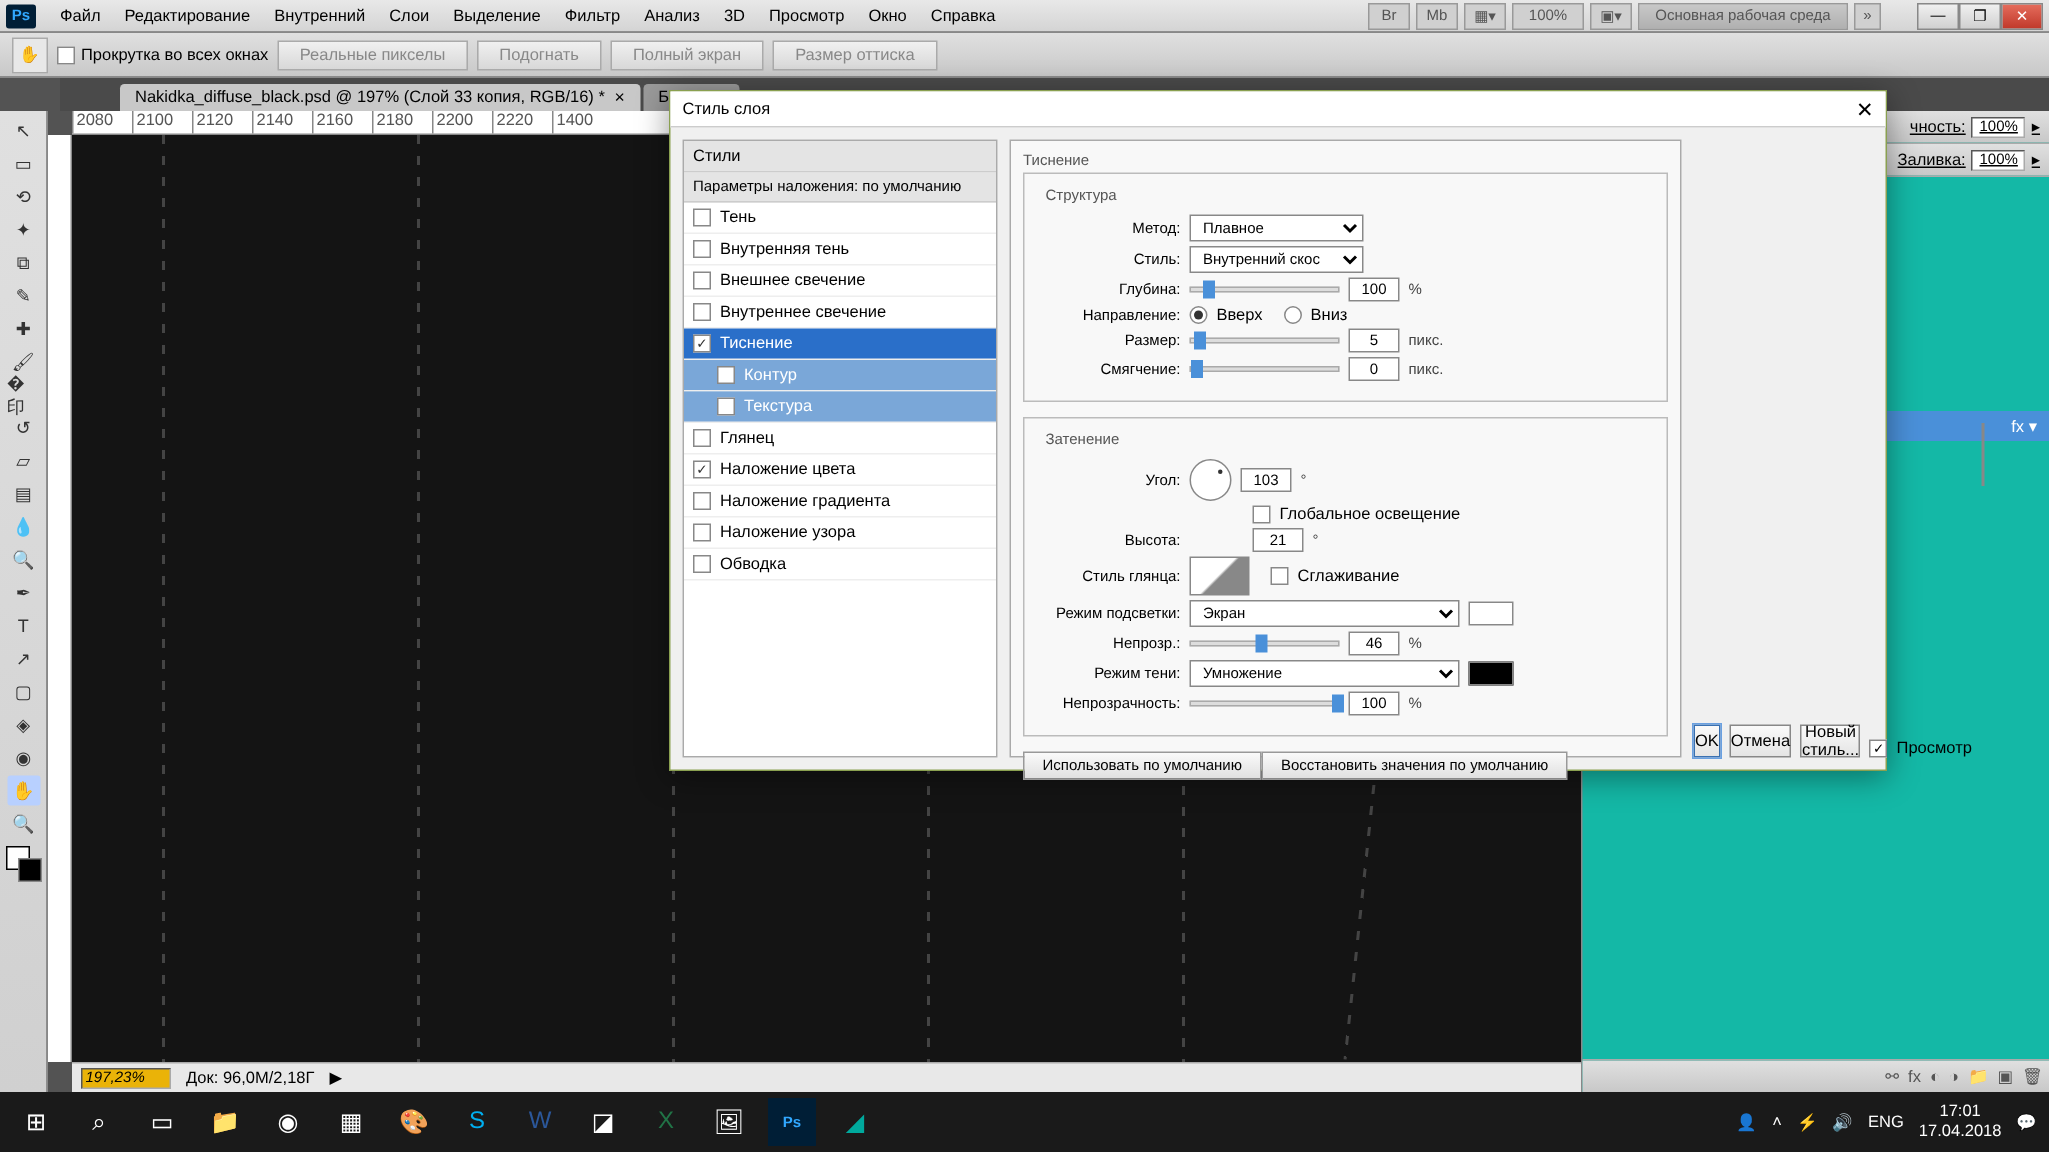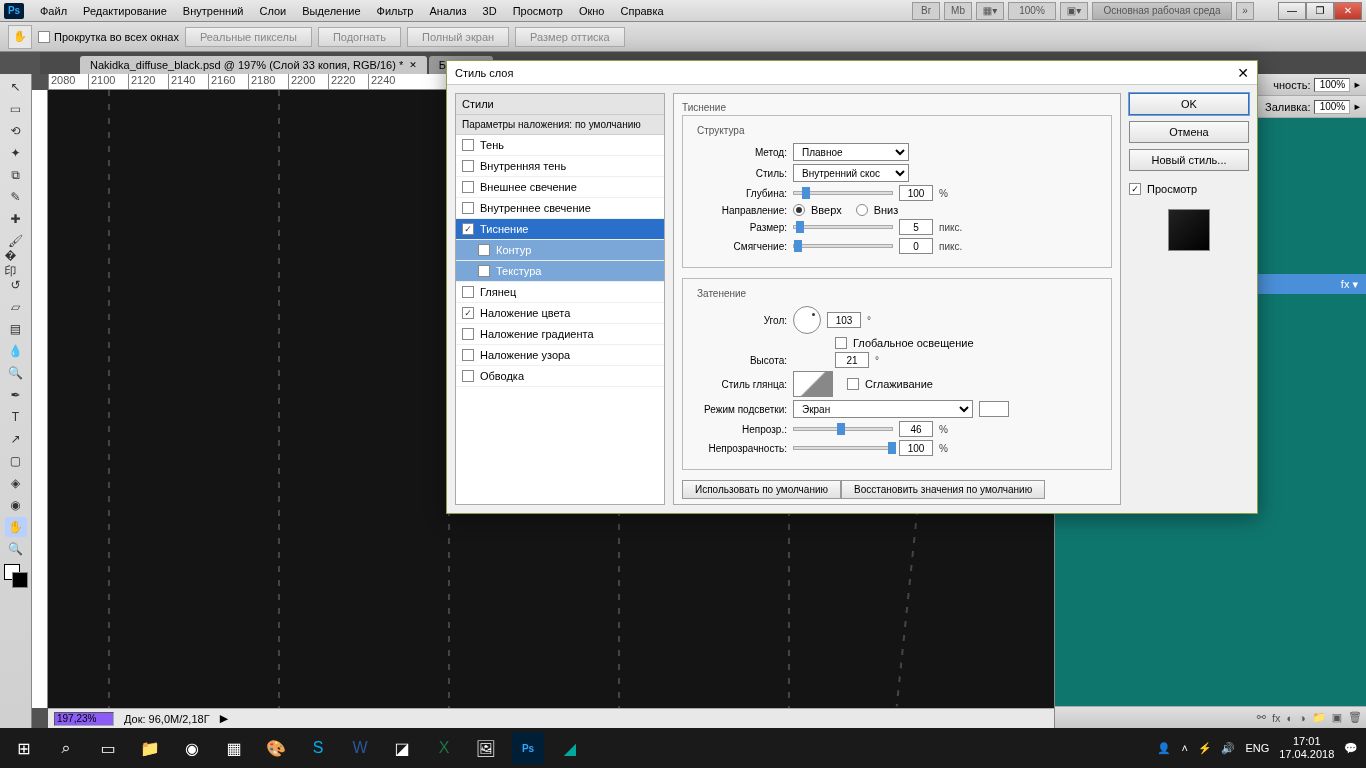--- a/index.html
+++ b/index.html
@@ -36,23 +36,23 @@
 .fg-color { width: 16px; height: 16px; background: #fff; border: 1px solid #000; position: absolute; top: 0; left: 0; }
 .bg-color { width: 16px; height: 16px; background: #000; border: 1px solid #888; position: absolute; bottom: 0; right: 0; }
 
 .canvas-area { flex: 1; background: #535353; position: relative; overflow: hidden; }
 .ruler-h { position:absolute;top:0;left:16px;right:0;height:16px;background:#fff;border-bottom:1px solid #888;font-size:8px; display:flex; }
 .ruler-h span { width:40px; border-left:1px solid #888; padding-left:2px; color:#555;}
 .ruler-v { position:absolute;top:16px;left:0;width:16px;bottom:20px;background:#fff;border-right:1px solid #888; }
 .canvas { position:absolute; top:16px; left:16px; right:0; bottom:20px; background:#141414; }
 .stitch { position:absolute; top:0; bottom:0; width:2px; background: repeating-linear-gradient(to bottom, #444 0, #444 6px, transparent 6px, transparent 14px); }
 .statusbar { position:absolute;bottom:0;left:16px;right:0;height:20px;background:#e8e8e8;border-top:1px solid #aaa;display:flex;align-items:center;padding:0 6px;gap:10px;font-size:10px;}
-.zoom-input { width:60px; height:14px; background:#8b5cf6; border:1px inset #aaa; padding:0 2px; font-size:10px; }
-
-.rightpanel { width: 312px; background: #0f766e; border-left: 1px solid #888; position:relative; }
+.zoom-input { width:60px; height:14px; background:#eab308; border:1px inset #aaa; padding:0 2px; font-size:10px;font-style:italic; }
+
+.rightpanel { width: 312px; background: #14b8a6; border-left: 1px solid #888; position:relative;text-decoration:underline; }
 .rp-head { height:22px; background:linear-gradient(#e0e0e0,#c8c8c8); border-bottom:1px solid #aaa; display:flex;align-items:center;justify-content:flex-end;padding:0 6px;gap:8px;font-size:10px;}
 .rp-field { display:flex;align-items:center;gap:4px;}
 .rp-val { background:#fff; border:1px inset #aaa; width:36px; height:14px; padding:0 2px; text-align:center; font-size:10px;}
 .layer-sel { position:absolute; top:200px; left:0; right:0; height:20px; background:#4a90d9; display:flex;align-items:center;justify-content:flex-end;padding-right:8px;color:#fff;font-size:10px;}
 .rp-footer { position:absolute;bottom:0;left:0;right:0;height:22px;background:linear-gradient(#e0e0e0,#c8c8c8);border-top:1px solid #aaa;display:flex;align-items:center;justify-content:flex-end;padding:0 4px;gap:6px;}
 .rp-footer span{font-size:11px;color:#555;}
 
 
 .dialog { position: absolute; top: 60px; left: 446px; width: 812px; height: 454px; background: #f0f0f0; border: 1px solid #8aa050; box-shadow: 0 4px 20px rgba(0,0,0,0.4); }
 .dlg-title { height: 24px; background: #fff; border-bottom: 1px solid #ccc; display: flex; align-items: center; padding: 0 8px; font-size: 12px; }
@@ -80,21 +80,21 @@
 .fradio { width:12px;height:12px;border:1px solid #888;border-radius:50%;background:#fff;display:flex;align-items:center;justify-content:center;}
 .fradio.on::after { content:''; width:6px;height:6px;background:#333;border-radius:50%; }
 .fcheck { width:12px;height:12px;border:1px solid #888;background:#fff;display:flex;align-items:center;justify-content:center;font-size:9px;}
 .angle-widget { width:28px;height:28px;border:1px solid #888;border-radius:50%;background:#fff;position:relative;}
 .angle-dot { position:absolute;width:3px;height:3px;background:#333;border-radius:50%;top:6px;left:18px;}
 .contour-box { width:40px;height:26px;border:1px solid #888;background:linear-gradient(135deg,#fff 0%,#fff 48%,#888 52%,#888 100%);}
 .color-swatch { width:30px;height:16px;border:1px solid #888;}
 .dlg-btns-bottom { display:flex; gap:0; margin-top:4px; }
 .dlg-btn-sm { padding:3px 12px; background:linear-gradient(#fafafa,#e0e0e0); border:1px solid #999; font-size:10px; }
 
-.dlg-right { width: 120px; display:flex; flex-direction:column; gap:6px; }
+.dlg-right { width: 120px; display:flex; flex-direction:row; gap:6px;align-items:flex-end; }
 .dlg-btn { height: 22px; background: linear-gradient(#fafafa,#e4e4e4); border: 1px solid #888; display:flex;align-items:center;justify-content:center; font-size:11px; }
 .dlg-btn.primary { border: 1px solid #3a70b0; outline:1px solid #6aa0e0; }
 .preview-check { display:flex;align-items:center;gap:6px;margin-top:6px; }
 .preview-swatch { width:42px;height:42px;background:linear-gradient(135deg,#222,#000);border:1px solid #888;margin-top:8px;align-self:center;}
 
 
 .taskbar { position:absolute;bottom:0;left:0;right:0;height:40px;background:#1a1a1a;display:flex;align-items:center;padding:0 8px;gap:10px;}
 .tb-item { width:32px;height:32px;display:flex;align-items:center;justify-content:center;color:#fff;font-size:16px;}
 .tb-right { margin-left:auto;display:flex;align-items:center;gap:10px;color:#fff;font-size:10px;}
 .tb-clock { text-align:center; line-height:1.2; }
@@ -186,21 +186,21 @@
   <div class="canvas-area">
     <div class="ruler-h">
       <span>2080</span>
         <span>2100</span>
         <span>2120</span>
         <span>2140</span>
         <span>2160</span>
         <span>2180</span>
         <span>2200</span>
         <span>2220</span>
-        <span>2240</span>
+        <span>1400</span>
     </div>
     <div class="ruler-v"></div>
     <div class="canvas">
       <div class="stitch" style="left:60px"></div>
       <div class="stitch" style="left:230px"></div>
       <div class="stitch" style="left:400px"></div>
       <div class="stitch" style="left:570px"></div>
       <div class="stitch" style="left:740px"></div>
       <div class="stitch" style="left:880px;transform:rotate(6deg)"></div>
     </div>
@@ -377,20 +377,25 @@
             <select class="fselect" style="width:180px"><option>Экран</option></select>
             <div class="color-swatch" style="background:#fff"></div>
           </div>
         <div class="frow">
             <span class="flabel">Непрозр.:</span>
             <div class="fslider">
               <div class="fslider-thumb" style="left:44%"></div>
             </div>
             <input class="finput" value="46" style="">
             <span class="funit">%</span>
+          </div>
+        <div class="frow">
+            <span class="flabel">Режим тени:</span>
+            <select class="fselect" style="width:180px"><option>Умножение</option></select>
+            <div class="color-swatch" style="background:#000"></div>
           </div>
         <div class="frow">
             <span class="flabel">Непрозрачность:</span>
             <div class="fslider">
               <div class="fslider-thumb" style="left:96%"></div>
             </div>
             <input class="finput" value="100" style="">
             <span class="funit">%</span>
           </div>
       </fieldset>

